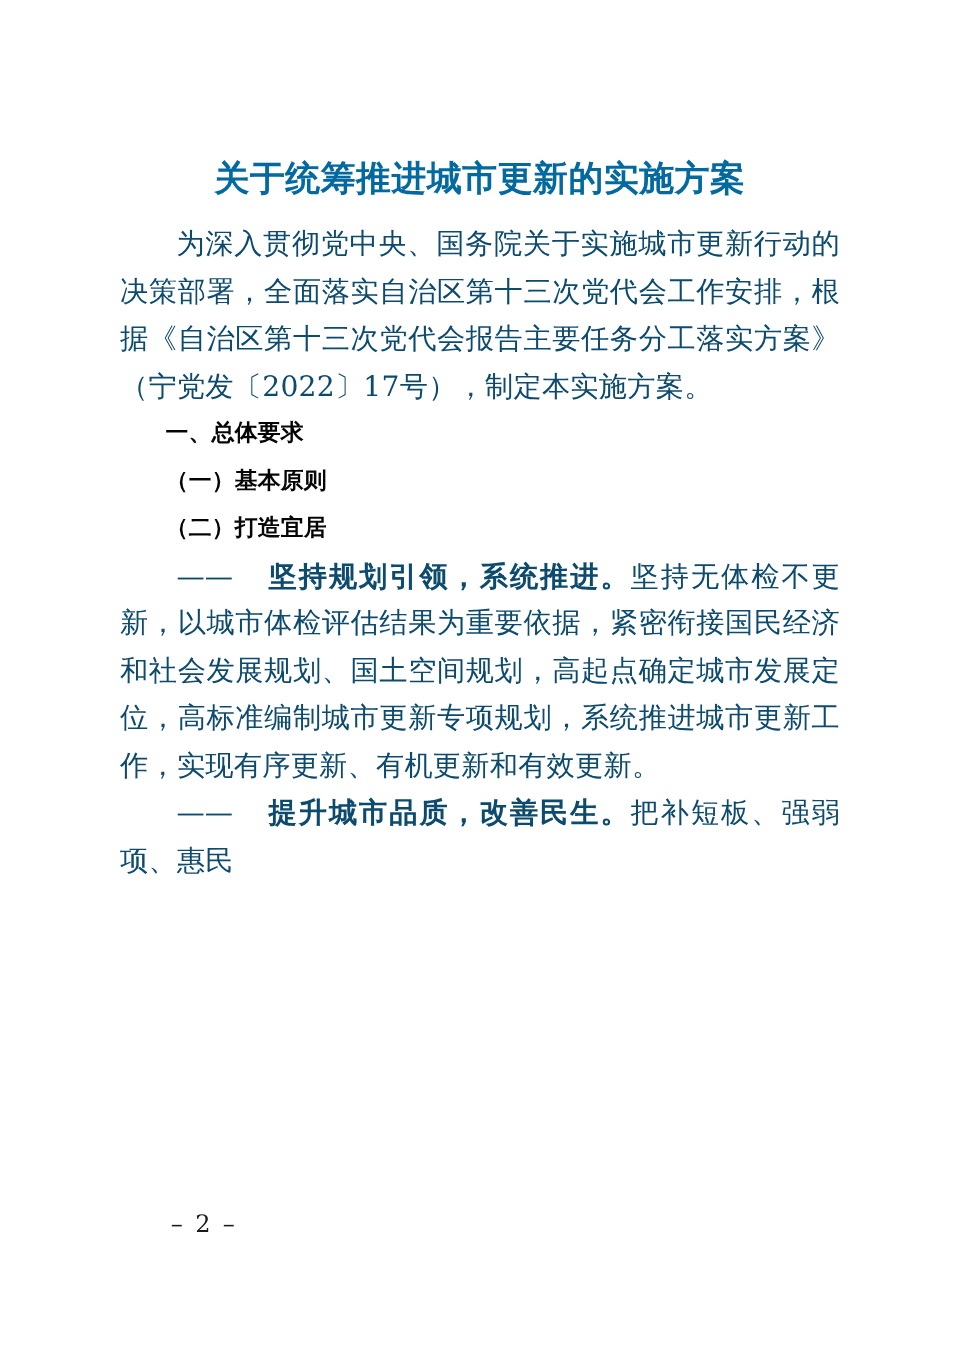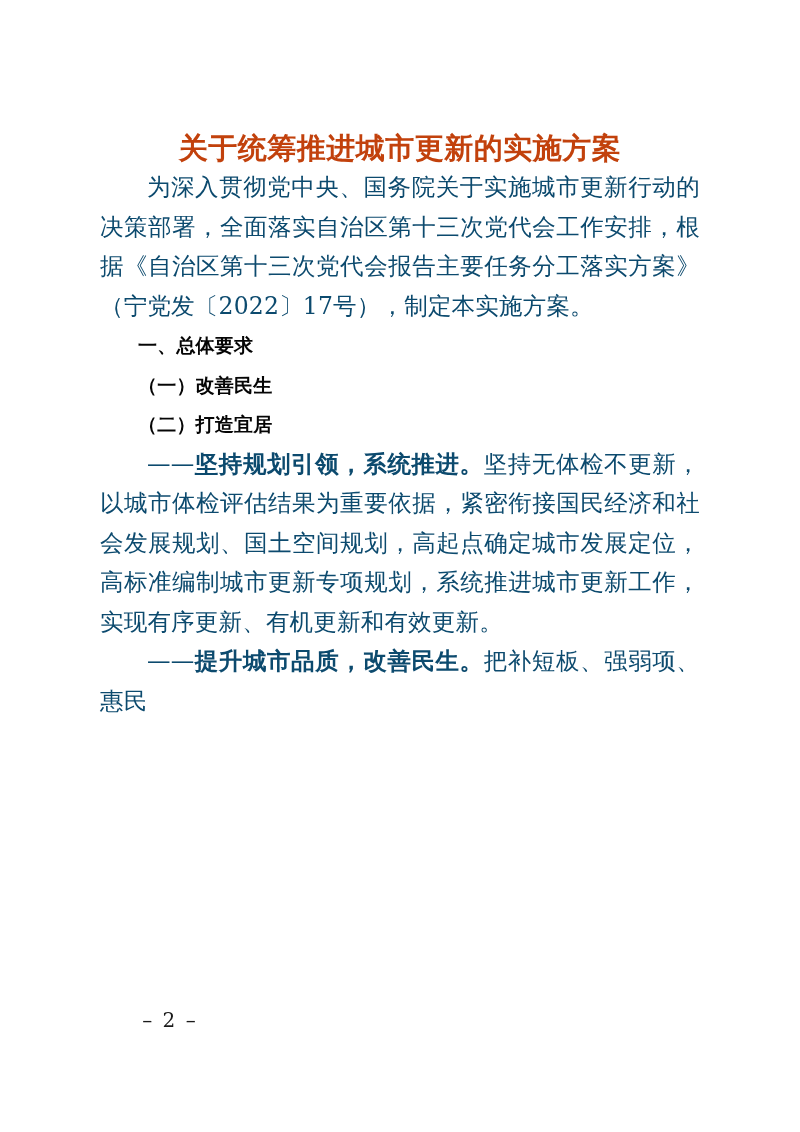--- a/index.html
+++ b/index.html
@@ -26,22 +26,22 @@
     width: 600px;
   }
   .doc-title {
     font-family: "DejaVu Serif", "Liberation Serif", serif;
     font-weight: bold;
     font-size: 29px;
     line-height: 40px;
     text-align: center;
     letter-spacing: 0.5px;
     margin-top: 128px;
-    margin-bottom: 0;
-    color: #c2410c;
+    margin-bottom: 16px;
+    color: #0369a1;
   }
   .para {
     font-size: 23.5px;
     line-height: 39.5px;
     text-align: justify;
     text-align-last: left;
     text-justify: inter-ideograph;
     margin: 0;
     color: #0c4a6e;
     letter-spacing: 0.2px;
@@ -56,20 +56,21 @@
     line-height: 39.5px;
     text-indent: 2em;
     margin: 0;
     color: #050505;
     letter-spacing: 0.2px;
   }
   .lead {
     font-family: "DejaVu Sans", "Liberation Sans", sans-serif;
     font-weight: bold;
     letter-spacing: 0.2px;
+    margin-left: 28px;
   }
   .dash-lead {
     font-family: "DejaVu Serif", "Liberation Serif", serif;
     font-weight: normal;
   }
   .page-number {
     position: absolute;
     left: 100px;
     top: 1006px;
     width: 140px;
@@ -87,21 +88,21 @@
 <div class="page">
 
   <div class="doc-body">
 
     <h1 class="doc-title">关于统筹推进城市更新的实施方案</h1>
 
     <p class="para indent">为深入贯彻党中央、国务院关于实施城市更新行动的决策部署，全面落实自治区第十三次党代会工作安排，根据《自治区第十三次党代会报告主要任务分工落实方案》（宁党发〔2022〕17号），制定本实施方案。</p>
 
     <p class="heading">一、总体要求</p>
 
-    <p class="heading">（一）改善民生</p>
+    <p class="heading">（一）基本原则</p>
 
 
     <p class="heading">（二）打造宜居</p>
 
     <p class="para indent">
       <span class="dash-lead">——</span><span class="lead">坚持规划引领，系统推进。</span><span>坚持无体检不更新，以城市体检评估结果为重要依据，紧密衔接国民经济和社会发展规划、国土空间规划，高起点确定城市发展定位，高标准编制城市更新专项规划，系统推进城市更新工作，实现有序更新、有机更新和有效更新。</span>
     </p>
 
     <p class="para indent">
       <span class="dash-lead">——</span><span class="lead">提升城市品质，改善民生。</span><span>把补短板、强弱项、惠民</span>

